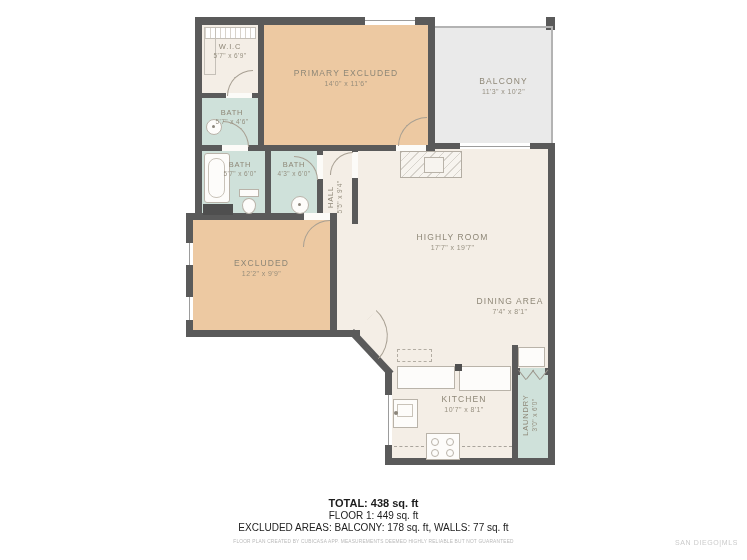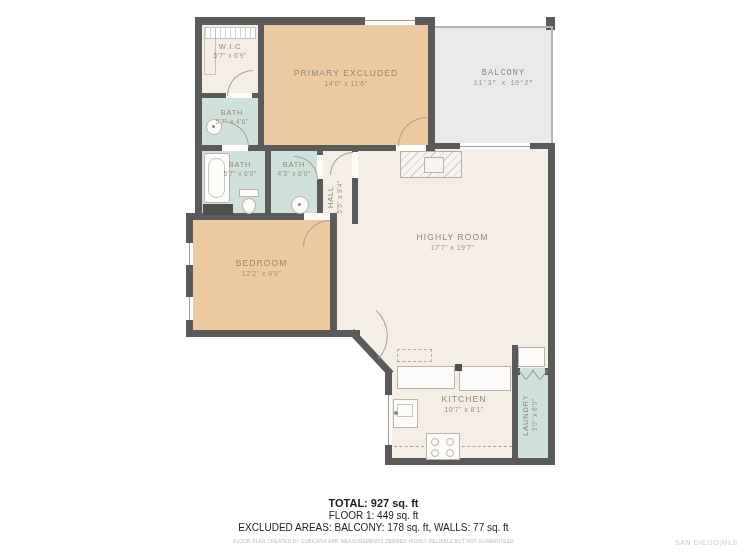--- a/index.html
+++ b/index.html
@@ -141,53 +141,57 @@
     <span class="dm">5'7" x 6'9"</span>
   </div>
   <div class="lbl lbl-sm" style="left:202px;top:108px;width:60px;">
     <span class="nm">BATH</span>
     <span class="dm">5'7" x 4'6"</span>
   </div>
   <div class="lbl" style="left:264px;top:68px;width:164px;">
     <span class="nm">PRIMARY EXCLUDED</span>
     <span class="dm">14'0" x 11'6"</span>
   </div>
-  <div class="lbl" style="left:435px;top:68px;width:137px;font-family:Liberation Mono, monospace;">
+  <div class="lbl" style="left:435px;top:76px;width:137px;">
     <span class="nm">BALCONY</span>
     <span class="dm">11'3" x 10'2"</span>
   </div>
   <div class="lbl lbl-sm" style="left:210px;top:160px;width:60px;">
     <span class="nm">BATH</span>
     <span class="dm">5'7" x 6'0"</span>
   </div>
   <div class="lbl lbl-sm" style="left:269px;top:160px;width:50px;">
     <span class="nm">BATH</span>
     <span class="dm">4'3" x 6'0"</span>
   </div>
   <div class="lbl lbl-sm rot" style="left:303px;top:185px;width:70px;height:24px;">
     <span class="nm">HALL</span>
     <span class="dm">5'5" x 9'4"</span>
   </div>
   <div class="lbl" style="left:193px;top:258px;width:137px;">
-    <span class="nm">BEDROOM</span>
+    <span class="nm">EXCLUDED</span>
     <span class="dm">12'2" x 9'9"</span>
   </div>
   <div class="lbl" style="left:357px;top:232px;width:191px;">
     <span class="nm">HIGHLY ROOM</span>
     <span class="dm">17'7" x 19'7"</span>
+  </div>
+  <div class="lbl" style="left:440px;top:296px;width:140px;">
+    <span class="nm">DINING AREA</span>
+    <span class="dm">7'4" x 8'1"</span>
   </div>
   <div class="lbl" style="left:392px;top:394px;width:144px;">
     <span class="nm">KITCHEN</span>
     <span class="dm">10'7" x 8'1"</span>
   </div>
   <div class="lbl lbl-sm rot" style="left:497px;top:404px;width:70px;height:22px;">
     <span class="nm">LAUNDRY</span>
     <span class="dm">3'0" x 6'0"</span>
   </div>
 </div>
 
 <div id="summary">
-  <div class="l1">TOTAL: 927 sq. ft</div>
+  <div class="l1">TOTAL: 438 sq. ft</div>
   <div class="l2">FLOOR 1: 449 sq. ft</div>
   <div class="l3">EXCLUDED AREAS: BALCONY: 178 sq. ft, WALLS: 77 sq. ft</div>
   <div class="l4">FLOOR PLAN CREATED BY CUBICASA APP. MEASUREMENTS DEEMED HIGHLY RELIABLE BUT NOT GUARANTEED</div>
 </div>
 <div id="watermark">SAN DIEGO|MLS</div>
 
 </body></html>

